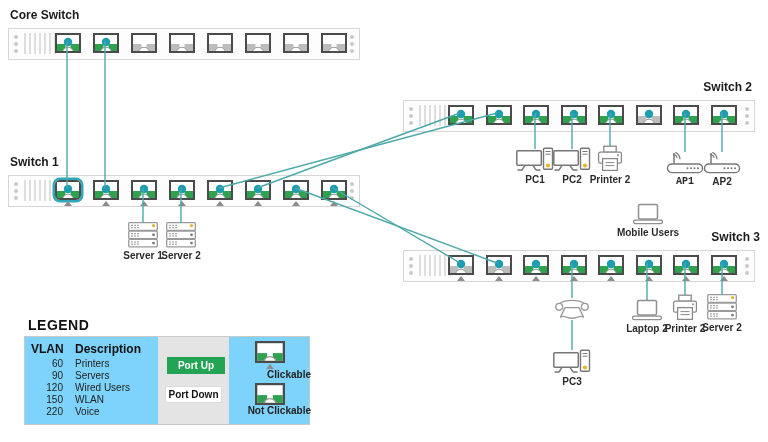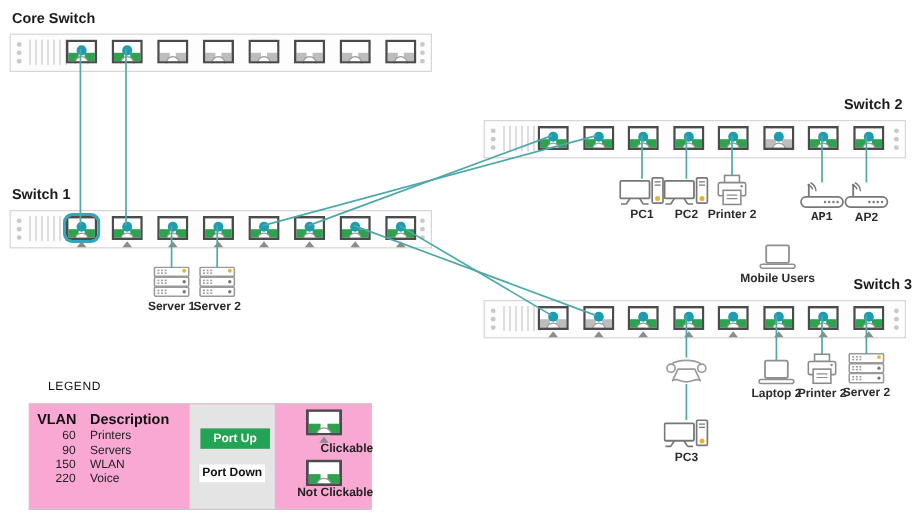--- a/index.html
+++ b/index.html
@@ -13,22 +13,22 @@
   background:repeating-linear-gradient(90deg,#dedede 0 2px,transparent 2px 5px)}
 .port-cell{position:absolute;top:4px;width:26px;text-align:center;z-index:2}
 .port-cell svg{display:block;margin:0 auto}
 .port-cell.selected svg{box-shadow:0 0 0 2.5px #2fa8bc;border-radius:5px}
 .tri{width:0;height:0;border-left:4.5px solid transparent;border-right:4.5px solid transparent;
   border-bottom:5.5px solid #8c8c8c;margin:1px auto 0}
 .device{position:absolute;text-align:center;z-index:3}
 .device svg{display:block;margin:0 auto}
 .dev-label{font-size:10px;font-weight:bold;color:#2b2b2b;line-height:11px;margin-top:2px}
 #wires{position:absolute;left:0;top:0;z-index:4;pointer-events:none}
-.legend-title{position:absolute;left:40px;top:317px;font-size:10px;font-weight:normal;letter-spacing:.5px;color:#111;z-index:2}
-.legend-box{position:absolute;left:24px;top:336px;width:286px;height:89px;border:1px solid #c9c9c9;background:#f9a8d4;z-index:2}
+.legend-title{position:absolute;left:28px;top:317px;font-size:14px;font-weight:bold;letter-spacing:.5px;color:#111;z-index:2}
+.legend-box{position:absolute;left:24px;top:336px;width:286px;height:89px;border:1px solid #c9c9c9;background:#7dd3fc;z-index:2}
 .vlan-table{position:absolute;left:6px;top:5px;width:126px}
 .vlan-head{display:grid;grid-template-columns:32px 1fr;column-gap:12px;font-size:12px;font-weight:bold;color:#111;margin-bottom:2px}
 .vlan-row{display:grid;grid-template-columns:32px 1fr;column-gap:12px;font-size:10px;color:#222;line-height:12px}
 .vlan-head .v,.vlan-row .v{text-align:right}
 .legend-mid{position:absolute;left:133px;top:0;width:71px;height:100%;background:#e4e4e4}
 .lg-btn{position:absolute;font-size:10px;font-weight:bold;display:flex;align-items:center;justify-content:center}
 .lg-btn.up{left:9px;top:20px;width:58px;height:17px;background:#23a455;color:#fff}
 .lg-btn.down{left:7px;top:49px;width:57px;height:17px;background:#fff;color:#111;border:1px solid #dcdcdc}
 .legend-right{position:absolute;left:204px;top:0;width:82px;height:100%;text-align:right}
 .lg-block1{margin-top:4px}
@@ -72,20 +72,24 @@
       <div id="vlan-rows">
           <div class="vlan-row">
             <span class="v">60</span>
             <span class="d">Printers</span>
           </div>
           <div class="vlan-row">
             <span class="v">90</span>
             <span class="d">Servers</span>
           </div>
           <div class="vlan-row">
+            <span class="v">120</span>
+            <span class="d">Wired Users</span>
+          </div>
+          <div class="vlan-row">
             <span class="v">150</span>
             <span class="d">WLAN</span>
           </div>
           <div class="vlan-row">
             <span class="v">220</span>
             <span class="d">Voice</span>
           </div>
         </div>
     </div>
     <div class="legend-mid">

